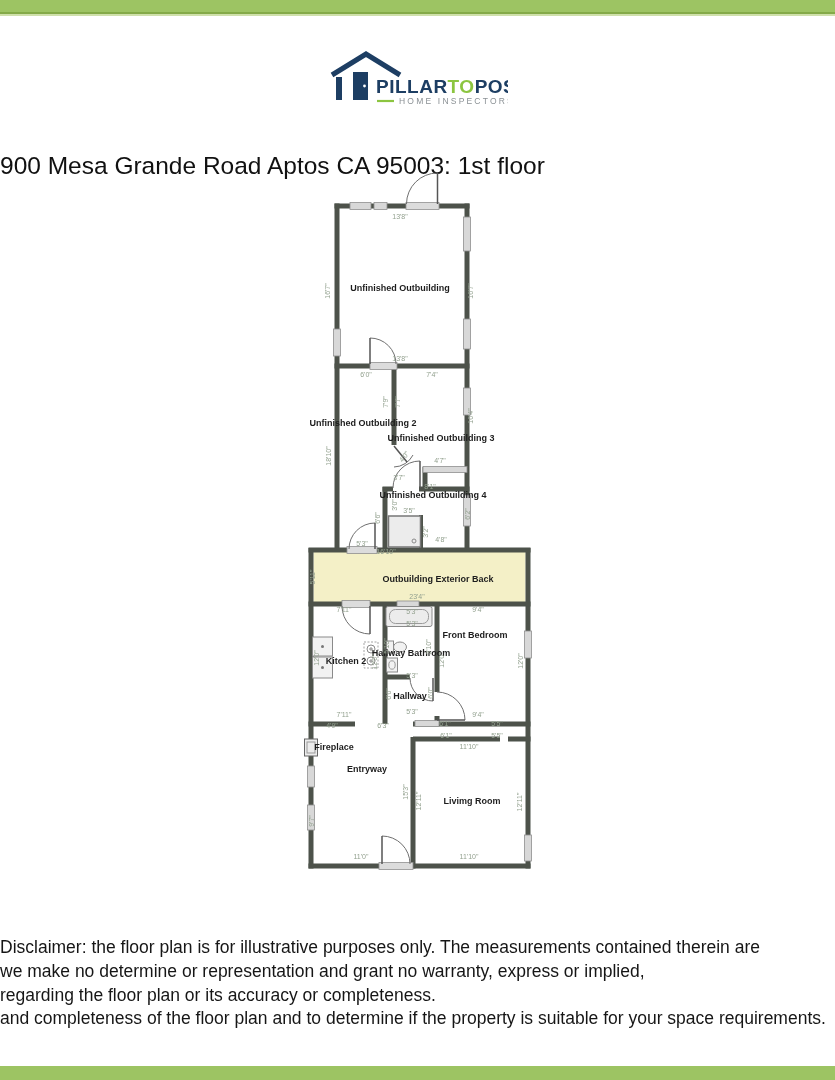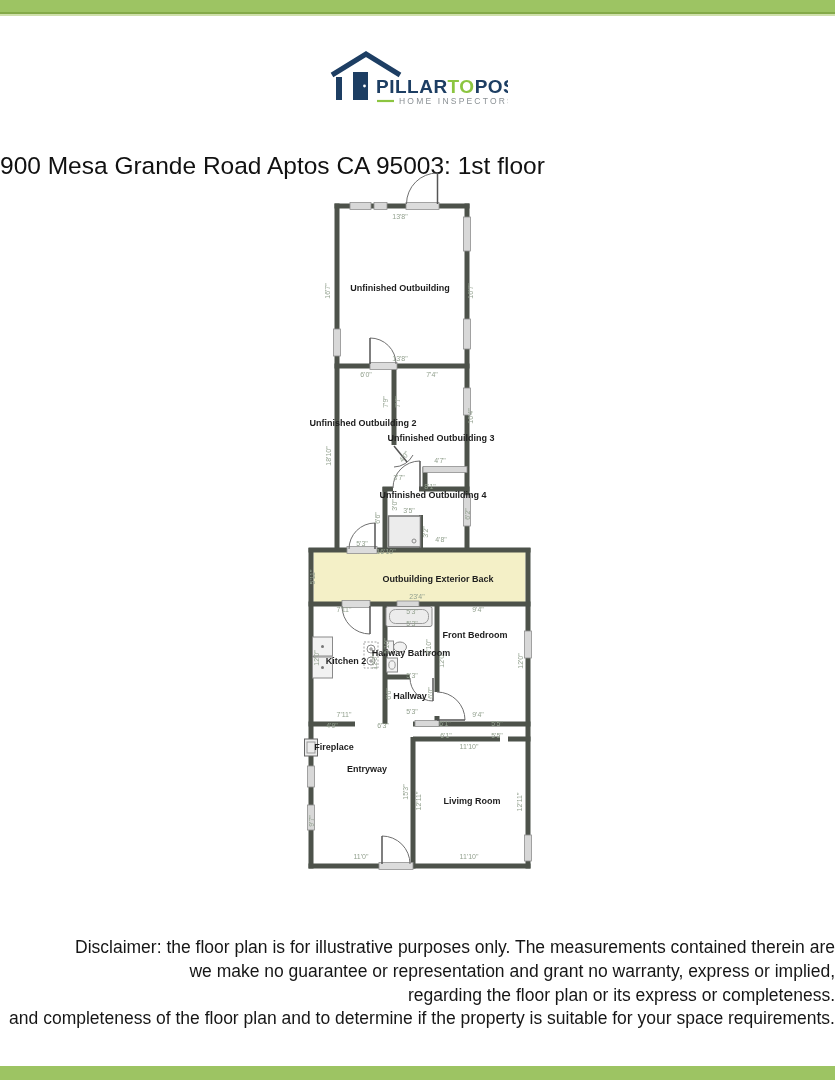--- a/index.html
+++ b/index.html
@@ -12,21 +12,21 @@
   .bottom-bar{position:absolute;left:0;top:1066px;width:835px;height:14px;background:#9dc463;}
   .logo{position:absolute;left:50%;top:48px;transform:translateX(-50%);}
   .page-title{
     position:absolute;left:0;top:136px;width:835px;
     font-size:24.5px;color:#111;font-weight:400;letter-spacing:0;
   }
   .plan-svg{position:absolute;left:0;top:0;width:835px;height:1080px;}
   .room-label{font-family:"Liberation Sans",sans-serif;font-size:9px;font-weight:bold;fill:#1d1d1d;text-anchor:middle;}
   .dim-label{font-family:"Liberation Sans",sans-serif;font-size:7px;fill:#93a18f;text-anchor:middle;}
   .disclaimer{
-    position:absolute;left:0;top:936px;width:835px;text-align:right;
+    position:absolute;left:0;top:936px;width:835px;text-align:left;
     font-size:17.5px;line-height:23.8px;color:#161616;
   }
 </style>
 </head>
 <body>
 
 <div class="top-bar"></div>
 
 <svg class="logo" width="180" height="60" viewBox="0 0 180 60">
   <g>
@@ -222,18 +222,18 @@
       <text x="408" y="792" transform="rotate(-90 408 792)" class="dim-label">15'3"</text>
       <text x="421" y="801" transform="rotate(-90 421 801)" class="dim-label">12'11"</text>
       <text x="522" y="802" transform="rotate(-90 522 802)" class="dim-label">12'11"</text>
       <text x="361" y="859" class="dim-label">11'0"</text>
       <text x="469" y="859" class="dim-label">11'10"</text>
     </g>
 </svg>
 
 <div class="disclaimer">
     <div>Disclaimer: the floor plan is for illustrative purposes only. The measurements contained therein are</div>
-    <div>we make no guarantee or representation and grant no warranty, express or implied,</div>
-    <div>regarding the floor plan or its express or completeness.</div>
+    <div>we make no determine or representation and grant no warranty, express or implied,</div>
+    <div>regarding the floor plan or its accuracy or completeness.</div>
     <div>and completeness of the floor plan and to determine if the property is suitable for your space requirements.</div>
   </div>
 
 <div class="bottom-bar"></div>
 
 </body></html>

